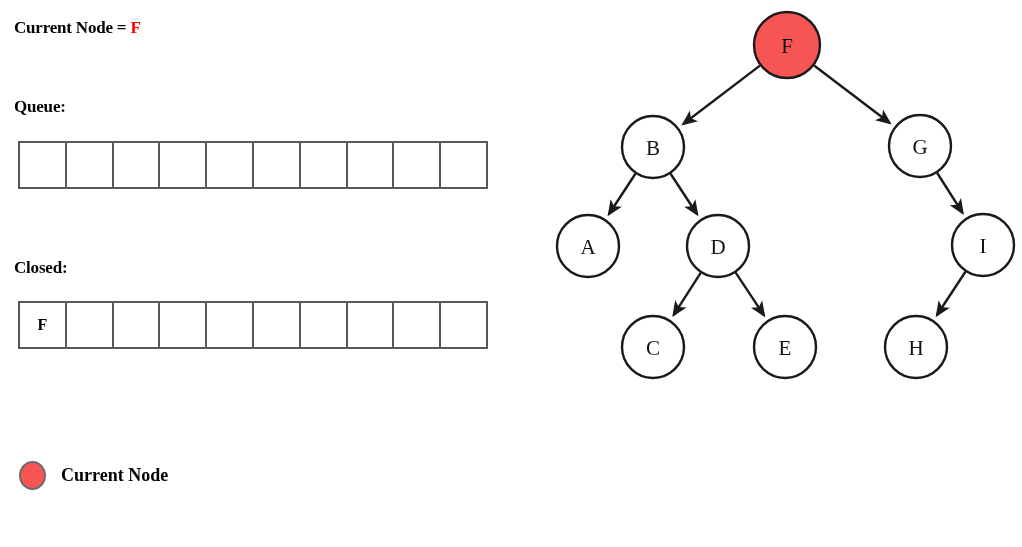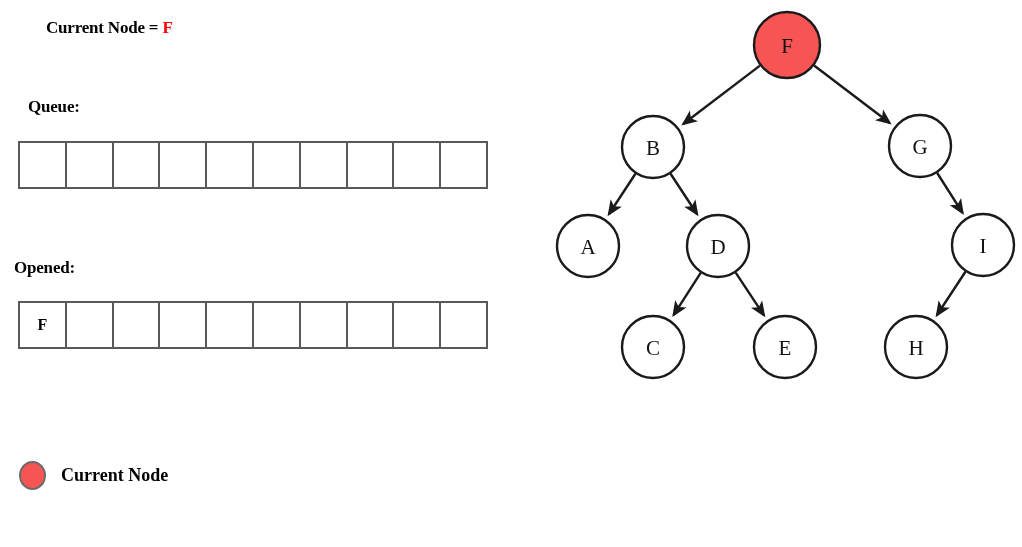--- a/index.html
+++ b/index.html
@@ -27,22 +27,22 @@
   .label {
     position: absolute;
     font-family: "Liberation Serif", "DejaVu Serif", serif;
     font-weight: bold;
     font-size: 17px;
     color: #000000;
     letter-spacing: -0.2px;
     white-space: nowrap;
   }
 
-  #current-node-line { left: 14px; top: 18px; margin-left: 32px; }
-  #queue-label       { left: 28px; top: 97px; }
+  #current-node-line { left: 14px; top: 18px; }
+  #queue-label       { left: 14px; top: 97px; }
   #visited-label     { left: 14px; top: 258px; }
 
   .accent-value {
     color: #ff0000;
   }
 
   .cell-strip {
     position: absolute;
     display: flex;
     border: 2px solid #595959;
@@ -134,21 +134,21 @@
       <div class="cell"></div>
       <div class="cell"></div>
       <div class="cell"></div>
       <div class="cell"></div>
       <div class="cell"></div>
       <div class="cell"></div>
       <div class="cell"></div>
       <div class="cell"></div>
     </div>
 
-  <div class="label" id="visited-label">Opened:</div>
+  <div class="label" id="visited-label">Closed:</div>
   <div class="cell-strip" id="visited-strip">
       <div class="cell">F</div>
       <div class="cell"></div>
       <div class="cell"></div>
       <div class="cell"></div>
       <div class="cell"></div>
       <div class="cell"></div>
       <div class="cell"></div>
       <div class="cell"></div>
       <div class="cell"></div>

